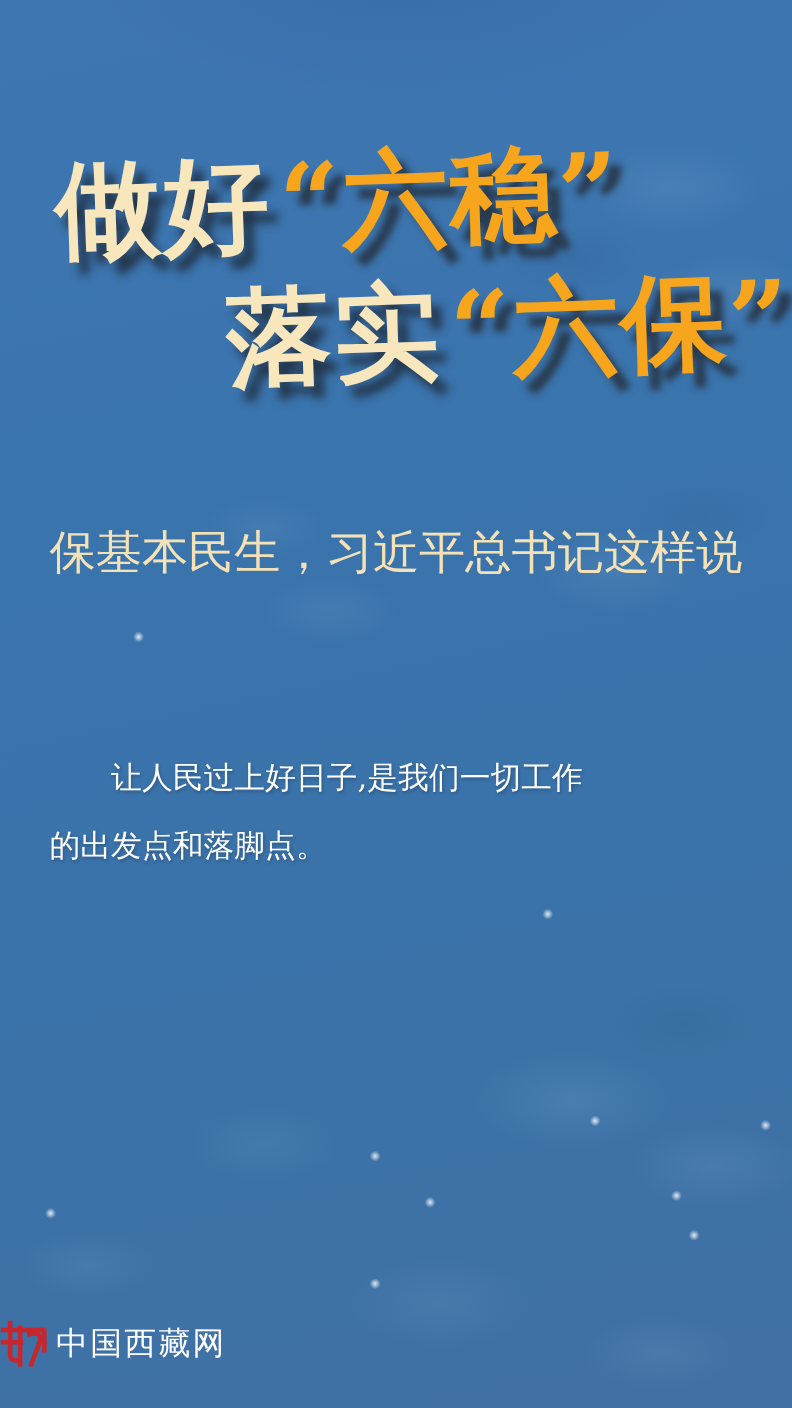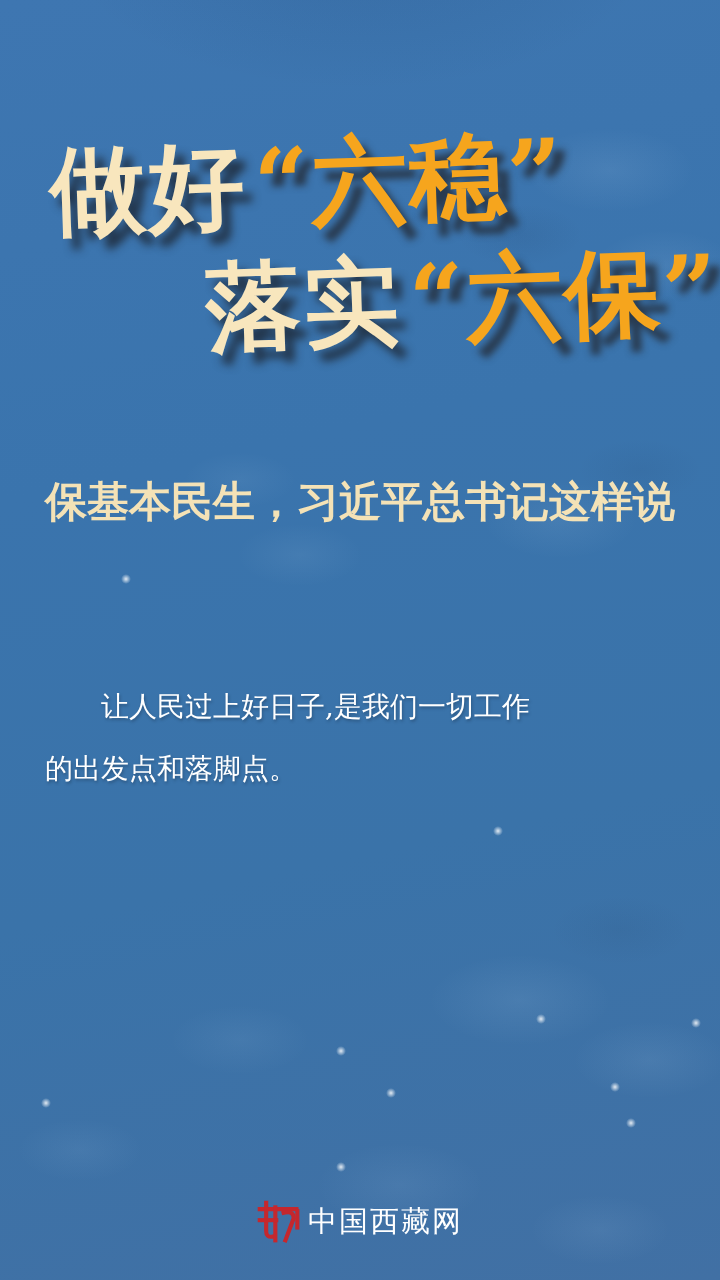--- a/index.html
+++ b/index.html
@@ -60,21 +60,21 @@
   }
   .title-line-1 { top: 130px; left: 50px; }
   .title-line-2 { top: 246px; left: 205px; }
   .subtitle {
     position: absolute;
     top: 474px;
     left: 0;
     width: 720px;
     text-align: center;
     font-family: "Liberation Sans", sans-serif;
-    font-weight: 700;
+    font-weight: 400;
     font-size: 42px;
     color: #f4e2b6;
     white-space: nowrap;
   }
   .quote {
     position: absolute;
     top: 676px;
     left: 45px;
     width: 635px;
     color: #ffffff;
@@ -97,21 +97,20 @@
   }
   .attribution .attr-line { white-space: nowrap; }
   .attribution .attr-line-1 { padding-left: 44px; }
   .attribution .attr-line-3 { padding-left: 12px; }
   .footer {
     position: absolute;
     top: 1200px;
     left: 0;
     width: 720px;
     display: flex;
-    justify-content: center;
     align-items: center;
     gap: 7px;
   }
   .logo-icon {
     display: inline-block;
     width: 44px;
     height: 44px;
   }
   .logo-text {
     font-family: "Liberation Sans", sans-serif;

